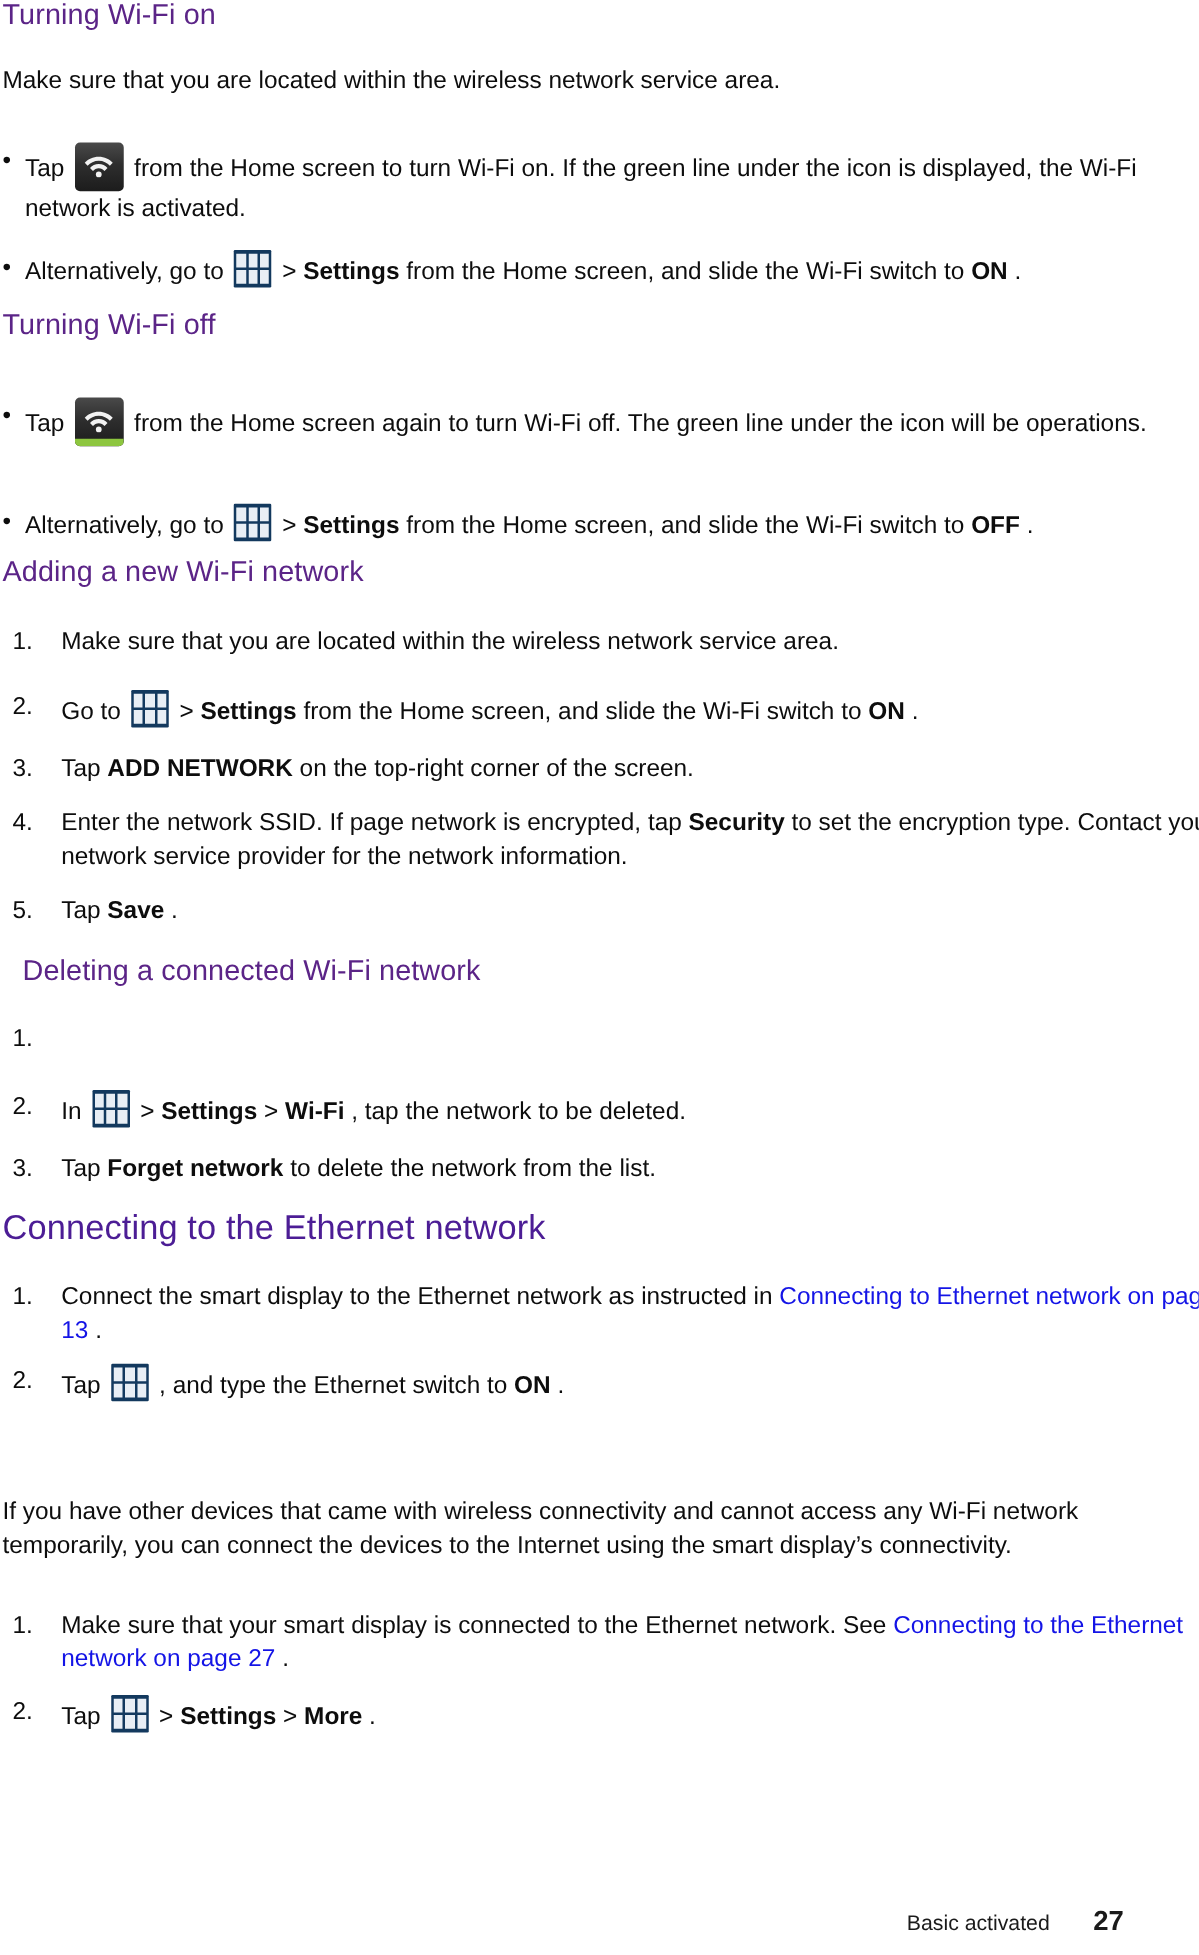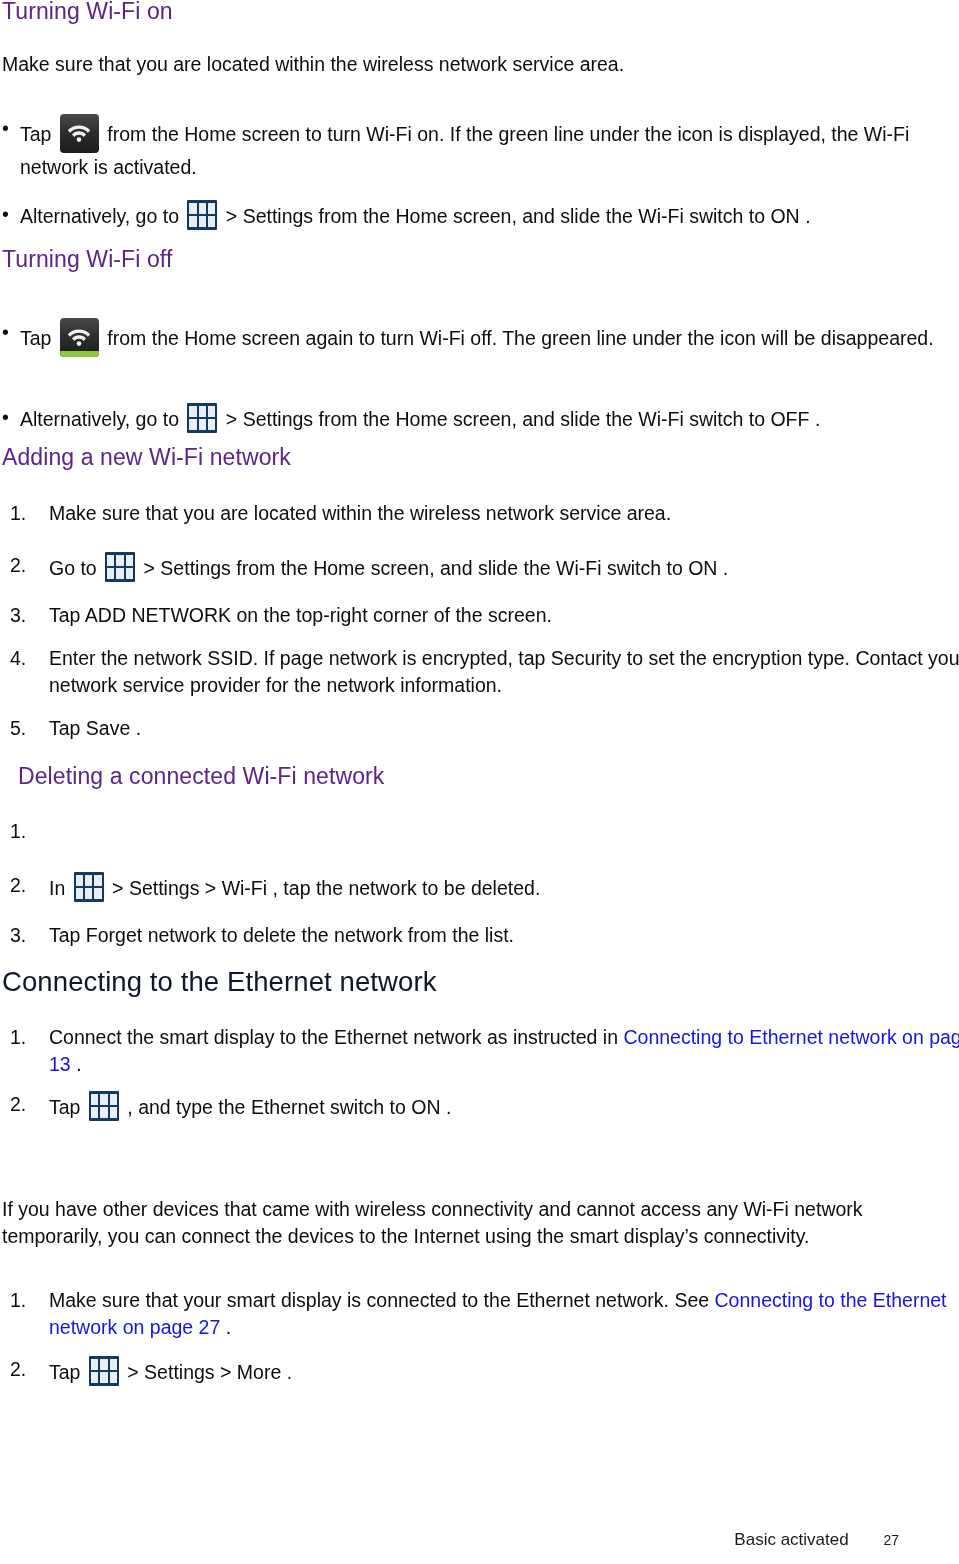--- a/index.html
+++ b/index.html
@@ -18,21 +18,21 @@
   .page {
     position: relative;
     width: 913px;
     height: 1564px;
     box-sizing: border-box;
     padding: 0 8px 0 2px;
   }
 
   
   h1.h-major {
-    color: #0f172a;
+    color: #4c1d95;
     font-weight: 400;
     font-size: 27.5px;
     line-height: 1.15;
     margin: 0;
     letter-spacing: 0.1px;
   }
   h2.h-minor {
     color: #5b2487;
     font-weight: 400;
     font-size: 23px;
@@ -73,21 +73,21 @@
   }
   .num-row .num {
     position: absolute;
     left: 8px;
     top: 0;
     width: 30px;
     text-align: left;
   }
 
   b, .b {
-    font-weight: normal;
+    font-weight: bold;
   }
   .link {
     color: #1414e6;
     text-decoration: none;
   }
 
   
   .icon-wifi {
     display: inline-block;
     width: 39px;
@@ -146,21 +146,22 @@
     position: absolute;
     right: 14px;
     bottom: 14px;
     font-size: 17px;
     color: #1a1a1a;
     white-space: nowrap;
   }
   .footer .pagenum {
     display: inline-block;
     margin-left: 30px;
-    font-size: 14px;
+    font-size: 22px;
+    font-weight: bold;
   }
 </style>
 </head>
 <body>
 
 <div class="page">
 
   <h2 class="h-minor" style="position:absolute; left:2px; top:-2px;">Turning Wi-Fi on</h2>
 
   <p class="body-text" style="position:absolute; left:2px; top:52px; width:940px;">Make sure that you are located within the wireless network service area.</p>
@@ -204,21 +205,21 @@
     <span class="bdot">•</span>
     <span>Tap</span>
     <span class="icon-wifi">
       <svg width="24" height="18" viewBox="0 0 24 18" aria-hidden="true">
         <path d="M12 1.2C7.4 1.2 3.4 3.1 0.8 6.0l2.3 2.4C5.2 6.0 8.4 4.4 12 4.4s6.8 1.6 8.9 4.0l2.3-2.4C20.6 3.1 16.6 1.2 12 1.2z" fill="#f2f2f2"></path>
         <path d="M12 7.0c-2.8 0-5.3 1.2-7.0 3.1l2.4 2.5C8.5 11.3 10.1 10.4 12 10.4s3.5 0.9 4.6 2.2l2.4-2.5C17.3 8.2 14.8 7.0 12 7.0z" fill="#f2f2f2"></path>
         <circle cx="12" cy="15.3" r="2.3" fill="#f2f2f2"></circle>
       </svg>
       <span class="greenbar"></span>
     </span>
-    <span> from the Home screen again to turn Wi-Fi off. The green line under the icon will be disappeared.</span>
+    <span> from the Home screen again to turn Wi-Fi off. The green line under the icon will be operations.</span>
   </div>
 
   <div class="bullet-row" style="position:absolute; left:2px; top:403px; width:954px;">
     <span class="bdot">•</span>
     <span>Alternatively, go to</span>
     <span class="icon-apps">
       <span class="cellgrid">
           <i></i>
           <i></i>
           <i></i>

